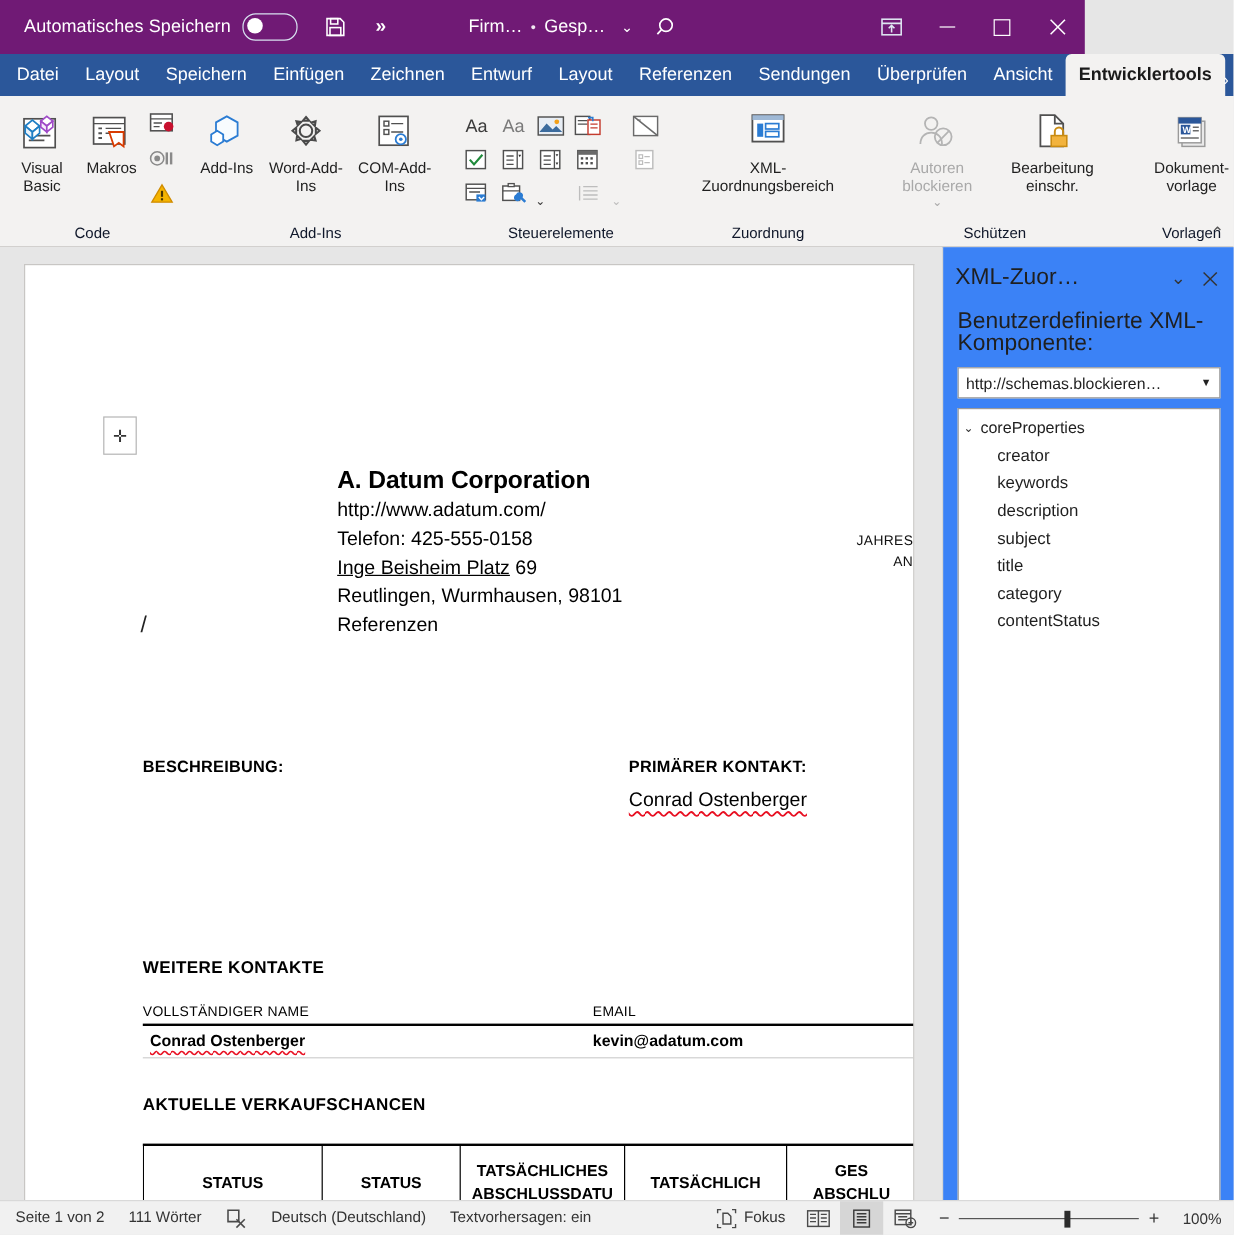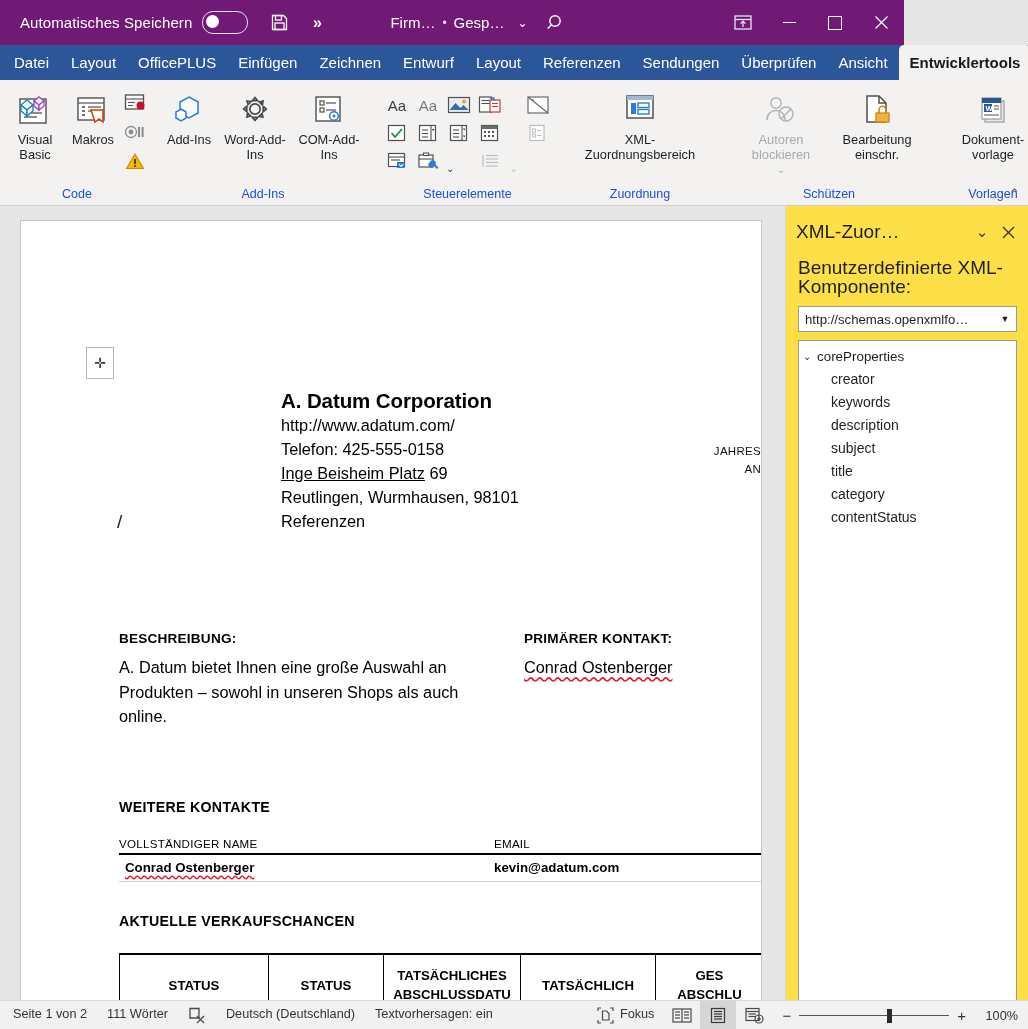--- a/index.html
+++ b/index.html
@@ -67,21 +67,21 @@
   
   .ribbon{
     position:absolute;left:0;top:80px;width:1028px;height:125px;
     background:#f3f2f1;border-bottom:1px solid #d2d0ce;
     display:flex;align-items:stretch;
   }
   .grp{position:relative;display:flex;flex-direction:column;align-items:center;
        padding:0 6px;height:125px;}
   .grp .grp-body{flex:1;display:flex;align-items:flex-start;padding-top:8px;}
   .grp .grp-label{
-    font-size:12.5px;color:#1d4ed8;height:22px;line-height:22px;
+    font-size:12.5px;color:#0f172a;height:22px;line-height:22px;
   }
   .grp-sep{width:1px;background:#d7d5d3;margin:8px 0 26px 0;align-self:stretch;}
 
   .bigbtn{
     display:flex;flex-direction:column;align-items:center;width:54px;padding:2px 2px;
     font-size:12.8px;color:#1f1f1f;text-align:center;line-height:15px;
   }
   .bigbtn .ico{height:42px;display:flex;align-items:center;justify-content:center;}
   .bigbtn.wide{width:70px;}
   .bigbtn.w90{width:92px;}
@@ -141,21 +141,21 @@
   .otable{margin-top:24px;width:645px;border-top:2px solid #000;display:flex;height:60px;overflow:hidden;}
   .ocell{
     border-right:1.6px solid #000;display:flex;align-items:center;justify-content:center;
     text-align:center;font-size:13.2px;font-weight:bold;line-height:19px;padding:0 6px;
     box-sizing:border-box;
   }
   .ocell:first-child{border-left:1.6px solid #000;}
 
   
   .xmlpane{
-    position:absolute;left:785px;top:206px;width:243px;height:794px;background:#fde047;
+    position:absolute;left:785px;top:206px;width:243px;height:794px;background:#3b82f6;
     border-left:1px solid #d6d6d6;
   }
   .xp-head{display:flex;align-items:center;height:52px;padding:0 8px 0 10px;}
   .xp-title{font-size:19px;color:#1f1f1f;white-space:nowrap;}
   .xp-head .ib{width:26px;height:26px;display:flex;align-items:center;justify-content:center;
     color:#333;font-size:15px;}
   .xp-head .sp{flex:1;}
   .xp-label{padding:0 12px;font-size:19px;color:#1f1f1f;line-height:19px;}
   .xp-combo{
     margin:10px 12px 0 12px;height:26px;background:#fff;border:1px solid #9a9a9a;
@@ -240,21 +240,21 @@
             <line x1="13.5" y1="1.5" x2="1.5" y2="13.5" stroke="#fff" stroke-width="1.3"></line>
           </svg>
       </div>
     </div>
   </div>
 
   <div class="tabbar">
     <div class="tabs" id="tabs-host">
         <div class="tab first">Datei</div>
         <div class="tab">Layout</div>
-        <div class="tab">OfficePLUS</div>
+        <div class="tab">Speichern</div>
         <div class="tab">Einfügen</div>
         <div class="tab">Zeichnen</div>
         <div class="tab">Entwurf</div>
         <div class="tab">Layout</div>
         <div class="tab">Referenzen</div>
         <div class="tab">Sendungen</div>
         <div class="tab">Überprüfen</div>
         <div class="tab">Ansicht</div>
         <div class="tab active">Entwicklertools</div>
       </div>
@@ -588,21 +588,20 @@
           <div class="line">Referenzen</div>
         </div>
 
         <div class="yearly">
           <div>JAHRES</div>
           <div>AN</div>
         </div>
 
         <div class="sec-desc">
           <div class="hdr">BESCHREIBUNG:</div>
-          <div class="body-line">A. Datum bietet Ihnen eine große Auswahl an Produkten – sowohl in unseren Shops als auch online.</div>
         </div>
 
         <div class="sec-contact">
           <div class="hdr">PRIMÄRER KONTAKT:</div>
           <div class="body-line"><span class="sq">Conrad Ostenberger</span></div>
         </div>
 
         <div class="sec-more">
           <div class="title">WEITERE KONTAKTE</div>
           <div class="ctable">
@@ -641,21 +640,21 @@
       <span class="ib">⌄</span>
       <span class="ib">
         <svg width="13" height="13" viewBox="0 0 13 13">
             <line x1="1" y1="1" x2="12" y2="12" stroke="#333" stroke-width="1.2"></line>
             <line x1="12" y1="1" x2="1" y2="12" stroke="#333" stroke-width="1.2"></line>
           </svg>
       </span>
     </div>
     <div class="xp-label">Benutzerdefinierte XML-Komponente:</div>
     <div class="xp-combo">
-      <span class="val">http://schemas.openxmlfo…</span>
+      <span class="val">http://schemas.blockieren…</span>
       <span class="arrow">▼</span>
     </div>
     <div class="xp-tree">
       <div class="tnode">
         <span class="tw">⌄</span>
         <span>coreProperties</span>
       </div>
       <div id="tree-children-host">
           <div class="tchild">creator</div>
           <div class="tchild">keywords</div>

